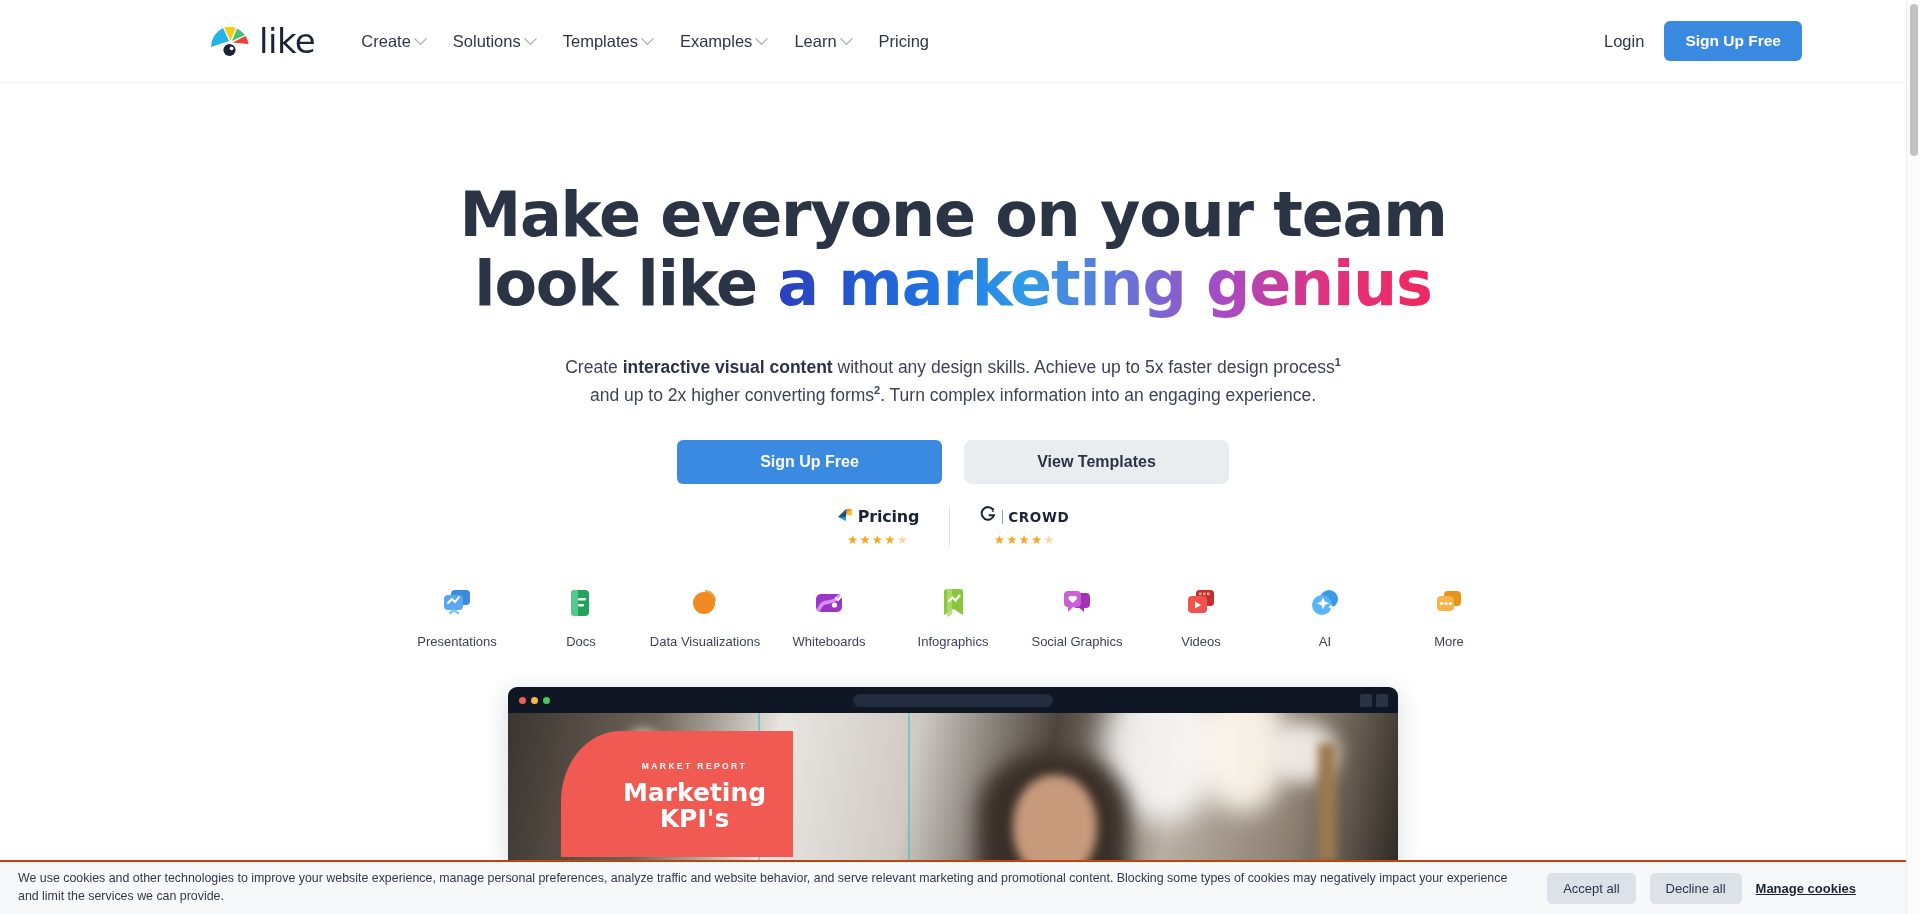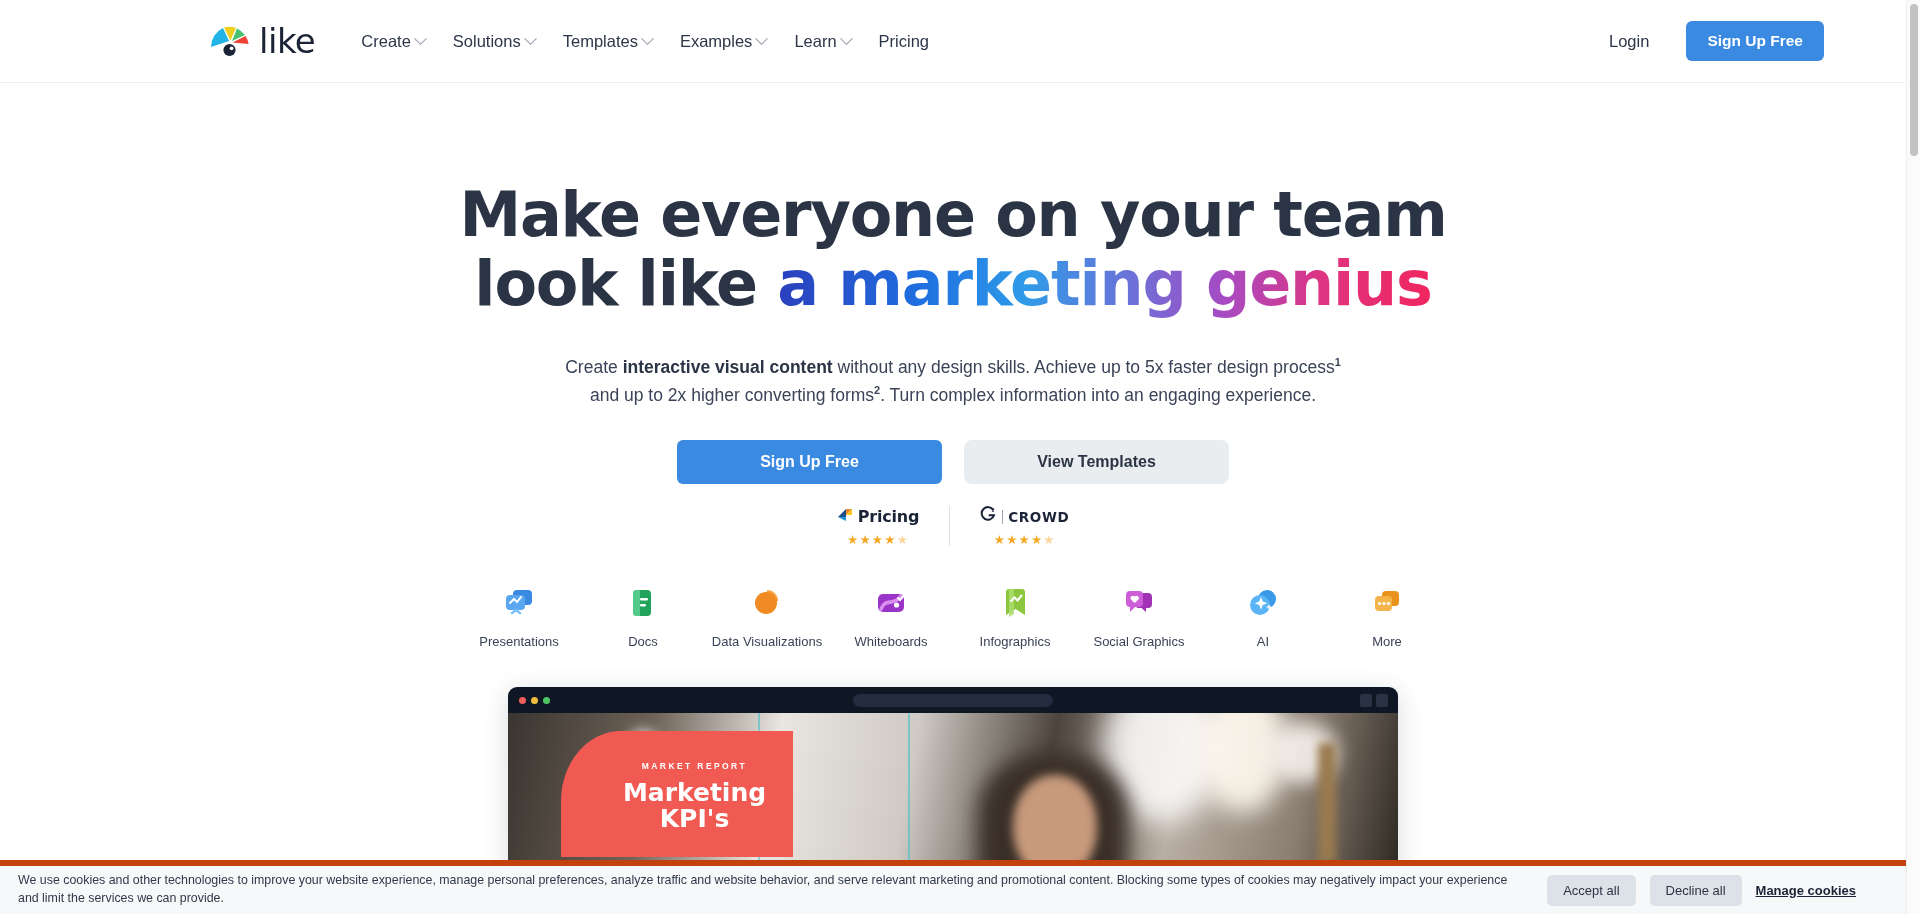--- a/index.html
+++ b/index.html
@@ -29,21 +29,21 @@
   .nav-links { display: flex; align-items: center; margin-left: 32px; gap: 0; }
   .nav-item {
     display: flex; align-items: center; gap: 5px;
     padding: 8px 14px; font-size: 16.5px; color: #2d3648;
     cursor: pointer; white-space: nowrap;
   }
   .caret { display:inline-block; width: 9px; height: 9px; flex:none;
            border-right: 1.6px solid #9aa1b0; border-bottom: 1.6px solid #9aa1b0;
            transform: rotate(45deg) translate(-2px,-2px); }
 
-  .nav-right { margin-left: auto; margin-right: 82px; display: flex; align-items: center; gap: 37px; }
+  .nav-right { margin-left: auto; margin-right: 104px; display: flex; align-items: center; gap: 20px; }
   .login-link { font-size: 16.5px; color: #2d3648; cursor: pointer; }
   .signup-btn {
     background: #3b8ae2; color: #fff; font-size: 15.5px; font-weight: 700;
     border: none; border-radius: 6px; padding: 11px 21px; cursor: pointer;
     font-family: "Liberation Sans", sans-serif; white-space: nowrap;
   }
 
   
   .hero { position: absolute; top: 83px; left: 0; width: 1906px; text-align: center; }
 
@@ -123,21 +123,21 @@
     border-top-right-radius: 0; border-bottom-right-radius: 0;
     padding: 30px 0 0 35px; color: #fff;
   }
   .kpi-eyebrow { font-size: 8.5px; letter-spacing: 2.4px; font-weight: 700; }
   .kpi-title { margin-top: 9px; font-size: 25px; font-weight: 700; line-height: 1.05;
                font-family: "DejaVu Sans", sans-serif; }
 
   
   .cookie {
     position: absolute; left: 0; bottom: 0; width: 1906px; height: 54px;
-    background: #f7f8fa; border-top: 6px solid #c2410c;
+    background: #f7f8fa; border-top: 2px solid #c2410c;
     display: flex; align-items: center; z-index: 40;
   }
   .cookie-text {
     margin-left: 18px; font-size: 12.4px; line-height: 1.42; color: #31394a;
     max-width: 1490px;
   }
   .cookie-actions { margin-left: auto; margin-right: 50px; display: flex; align-items: center; gap: 14px; }
   .cookie-btn {
     background: #dde2e9; border: none; border-radius: 5px;
     padding: 8px 16px; font-size: 13px; color: #2b3445; cursor: pointer;
@@ -322,20 +322,33 @@
           <svg viewBox="0 0 34 34" width="34" height="34">
             <path d="M17 7 h9 a4 4 0 0 1 4 4 v7 a4 4 0 0 1 -4 4 h-2 v4 l-4.5-4 h-2.5 a4 4 0 0 1 -4 -4 v-7 a4 4 0 0 1 4 -4" fill="#a232b5"></path>
             <path d="M8 5 h9 a4 4 0 0 1 4 4 v8 a4 4 0 0 1 -4 4 h-4 l-5 5 v-5 a4 4 0 0 1 -4 -4 v-8 a4 4 0 0 1 4 -4" fill="#cc5fd8"></path>
             <path d="M12.7 10.5 c1.6-1.6 4.3-.4 4.3 1.6 c0 1.9-2.6 3.4-4.3 4.8 c-1.7-1.4-4.3-2.9-4.3-4.8 c0-2 2.7-3.2 4.3-1.6" fill="#fff"></path>
           </svg>
         </div>
         <div class="cat-label">Social Graphics</div>
       </div>
 
 
+      <div class="cat">
+        <div class="cat-ico">
+          <svg viewBox="0 0 34 34" width="34" height="34">
+            <rect x="12" y="4" width="18" height="16" rx="3.5" fill="#c4302b"></rect>
+            <rect x="15" y="6.5" width="2.6" height="2.6" fill="#ffd6d4" opacity=".7"></rect>
+            <rect x="19" y="6.5" width="2.6" height="2.6" fill="#ffd6d4" opacity=".7"></rect>
+            <rect x="23" y="6.5" width="2.6" height="2.6" fill="#ffd6d4" opacity=".7"></rect>
+            <rect x="4" y="10" width="19" height="17" rx="4" fill="#ef5350"></rect>
+            <path d="M11 15.5 l6 3.5 l-6 3.5 Z" fill="#fff"></path>
+          </svg>
+        </div>
+        <div class="cat-label">Videos</div>
+      </div>
 
       <div class="cat">
         <div class="cat-ico">
           <svg viewBox="0 0 34 34" width="34" height="34">
             <circle cx="21" cy="13" r="9" fill="#3b9ae8"></circle>
             <circle cx="14" cy="19" r="10" fill="#5ab4f5"></circle>
             <path d="M15 11 l1.8 4.4 l4.4 1.8 l-4.4 1.8 l-1.8 4.4 l-1.8-4.4 l-4.4-1.8 l4.4-1.8 Z" fill="#fff"></path>
             <path d="M23 18 l.9 2.1 l2.1 .9 l-2.1 .9 l-.9 2.1 l-.9-2.1 l-2.1-.9 l2.1-.9 Z" fill="#fff" opacity=".9"></path>
           </svg>
         </div>

